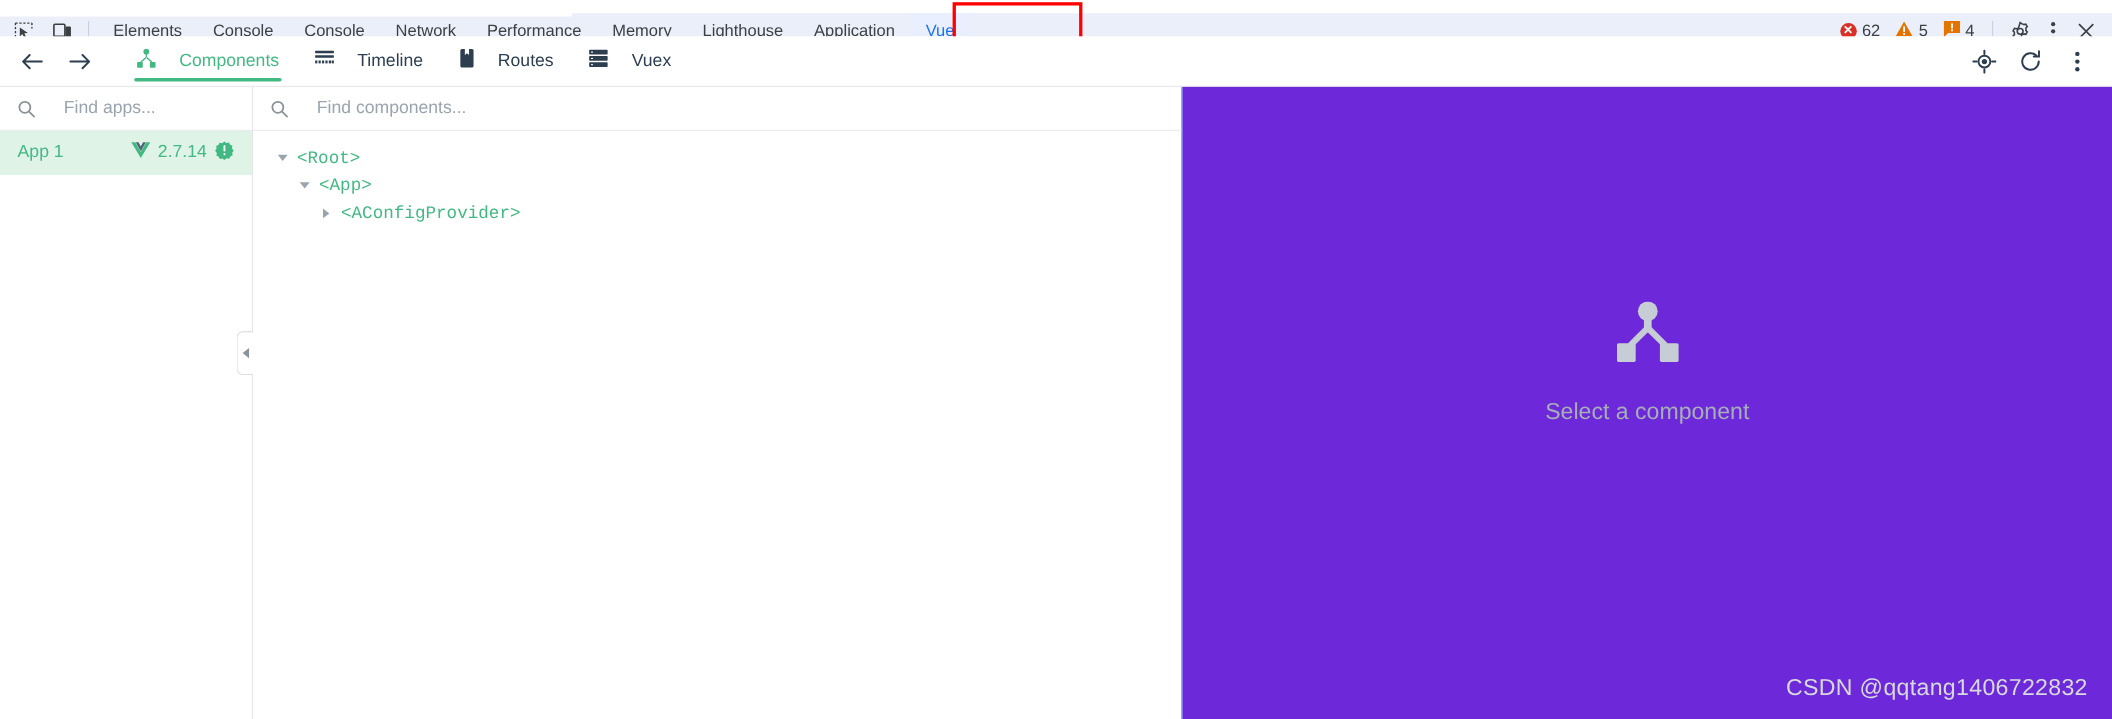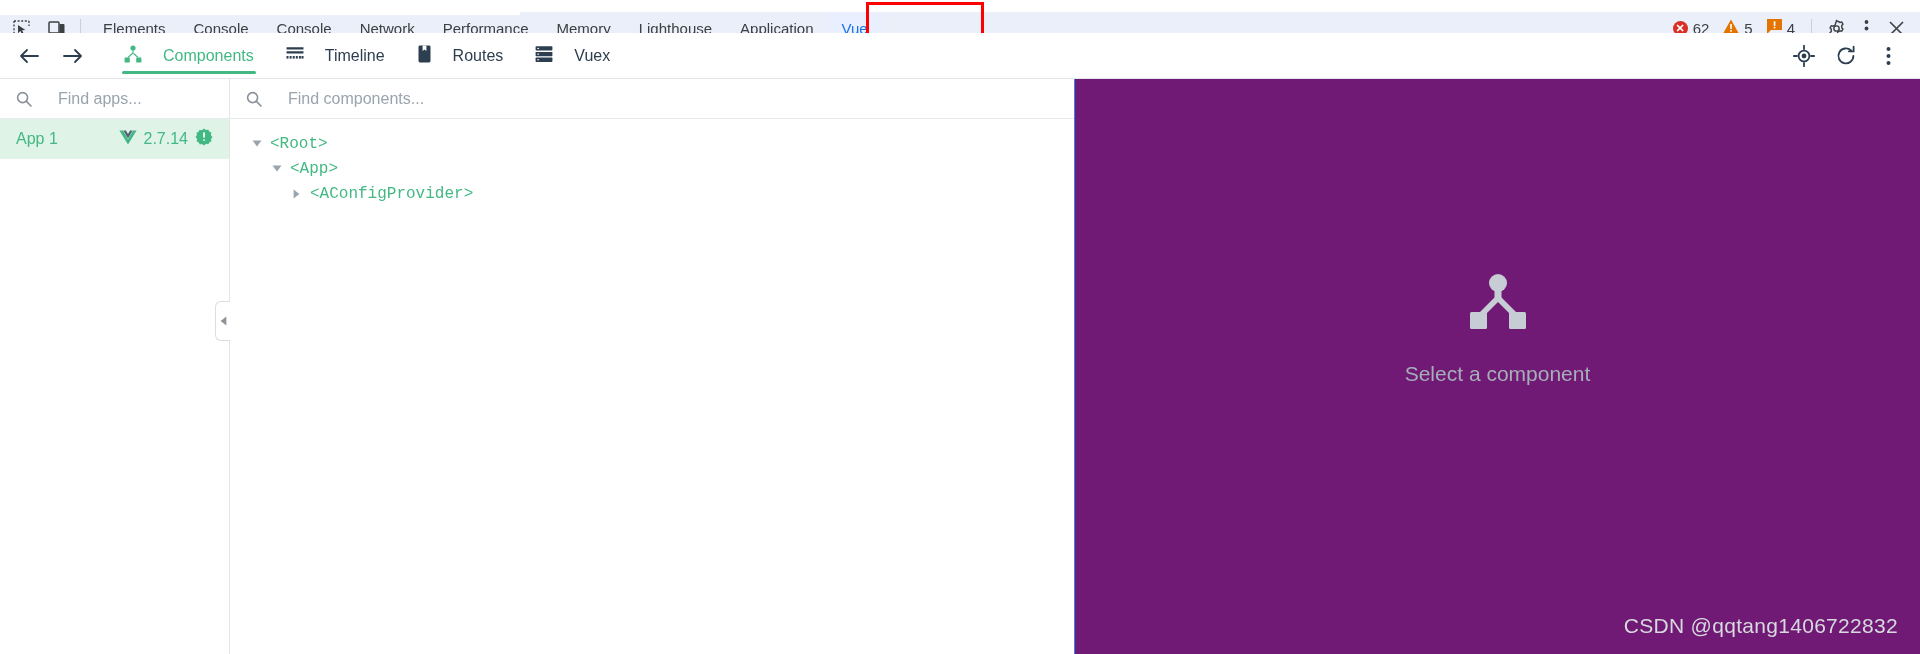--- a/index.html
+++ b/index.html
@@ -162,21 +162,21 @@
     color: #42b983; cursor: pointer;
   }
   .arrow {
     width: 13px; height: 13px; display: flex;
     align-items: center; justify-content: center;
     flex-shrink: 0; cursor: pointer;
   }
 
   
   .detail-pane {
-    flex: 1; height: 100%; background: #701a75;
+    flex: 1; height: 100%; background: #6d28d9;
     position: relative;
   }
   .empty-state {
     position: absolute; left: 0; right: 0; top: 195px;
     display: flex; flex-direction: column;
     align-items: center; gap: 28px;
   }
   .empty-label { font-size: 21px; color: #a6aeb8; }
 
   .watermark {

